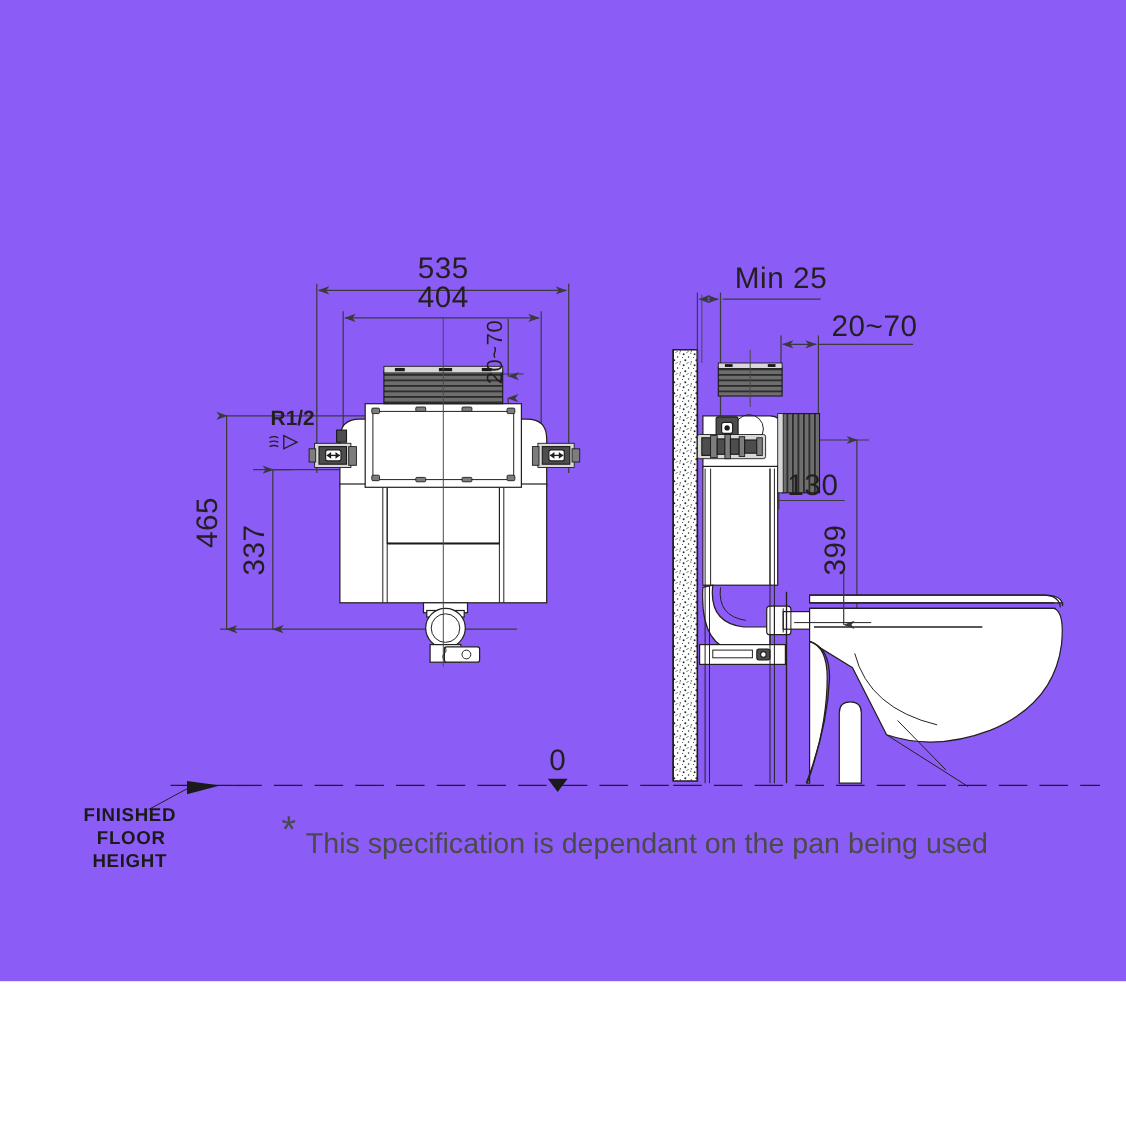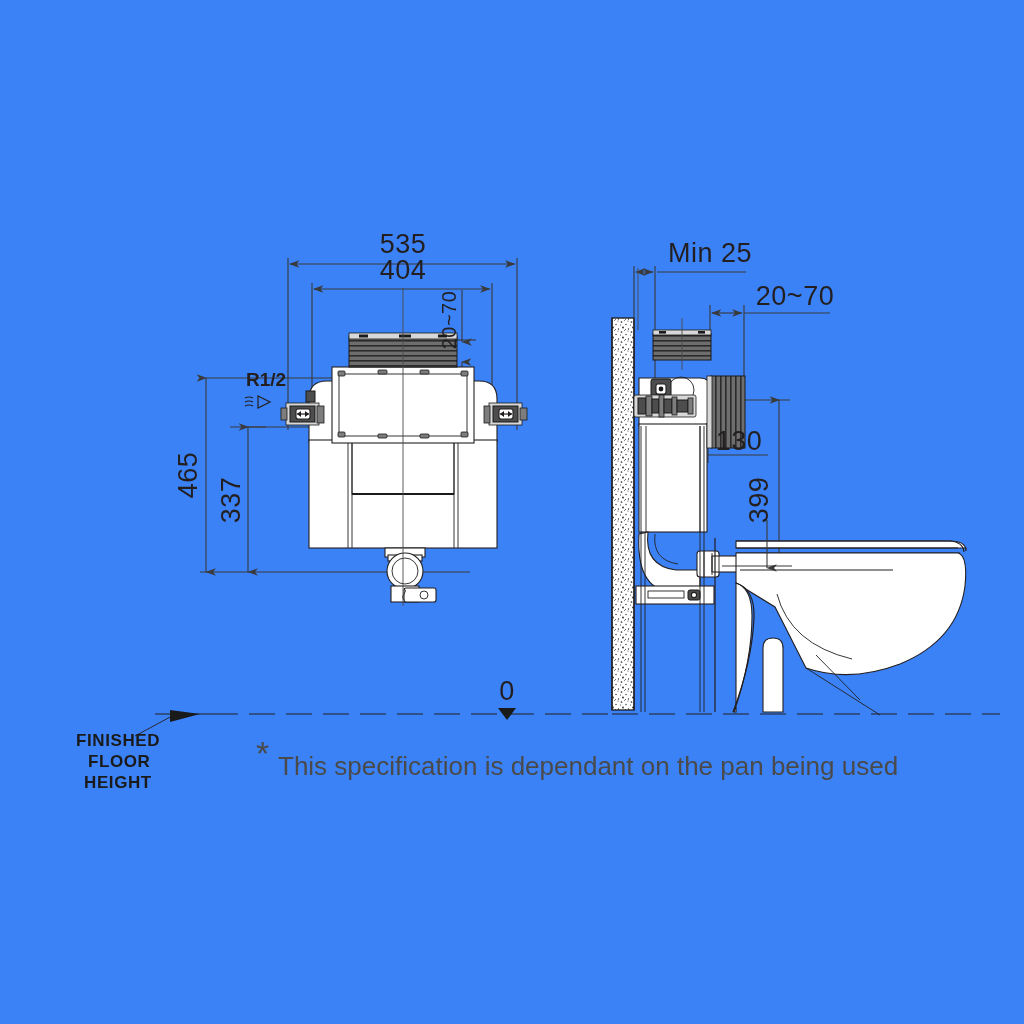--- a/index.html
+++ b/index.html
@@ -10,22 +10,22 @@
   body {
     width: 1024px;
     height: 1024px;
     font-family: "Liberation Sans", sans-serif;
     color: #231f20;
     overflow: hidden;
   }
   #drawing-root {
     position: relative;
     width: 1024px;
-    height: 1024px;
-    background: #3b82f6;
+    height: 892px;
+    background: #8b5cf6;
   }
   svg.dwg {
     position: absolute;
     left: 0;
     top: 0;
     width: 1024px;
     height: 1024px;
     display: block;
   }
   .dim-text {

